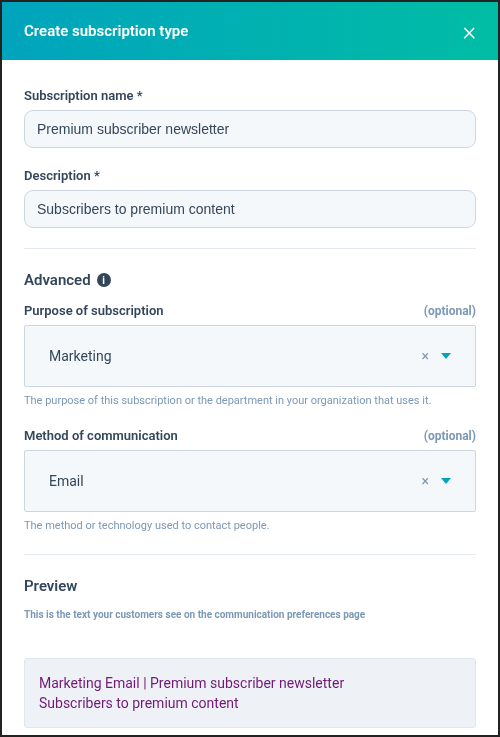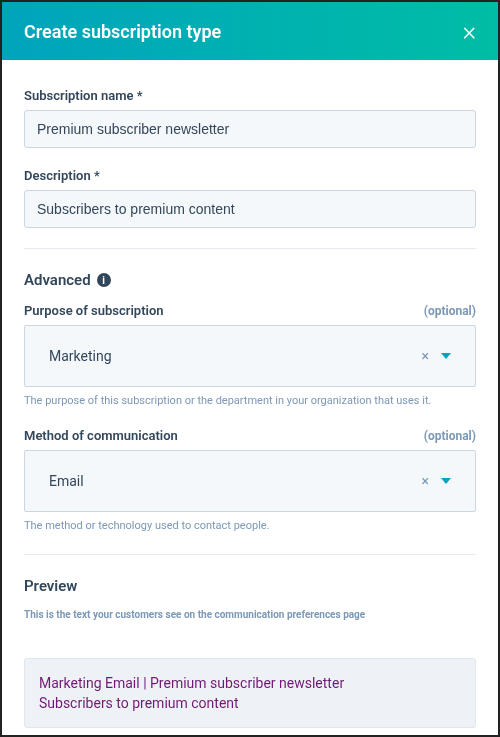--- a/index.html
+++ b/index.html
@@ -12,21 +12,21 @@
   }
   .header {
     background: linear-gradient(90deg, #00a4bd 0%, #00bda5 100%);
     color: #fff;
     padding: 16px 22px;
     display: flex;
     align-items: center;
     justify-content: space-between;
   }
   .header-title {
-    font-size: 18px;
+    font-size: 15px;
     font-weight: 600;
   }
   .close-x {
     font-size: 26px;
     font-weight: 300;
     cursor: pointer;
     line-height: 1;
   }
   .body {
     padding: 28px 22px 10px 22px;
@@ -43,21 +43,21 @@
   }
   .optional {
     font-weight: 700;
     color: #7c98b6;
     font-size: 12px;
   }
   .input {
     width: 100%;
     border: 1px solid #cbd6e2;
     background: #f5f8fa;
-    border-radius: 3px;
+    border-radius: 9px;
     padding: 10px 12px;
     font-size: 14px;
     color: #33475b;
   }
   .select-wrap {
     position: relative;
     display: flex;
     align-items: center;
     border: 1px solid #cbd6e2;
     background: #f5f8fa;

